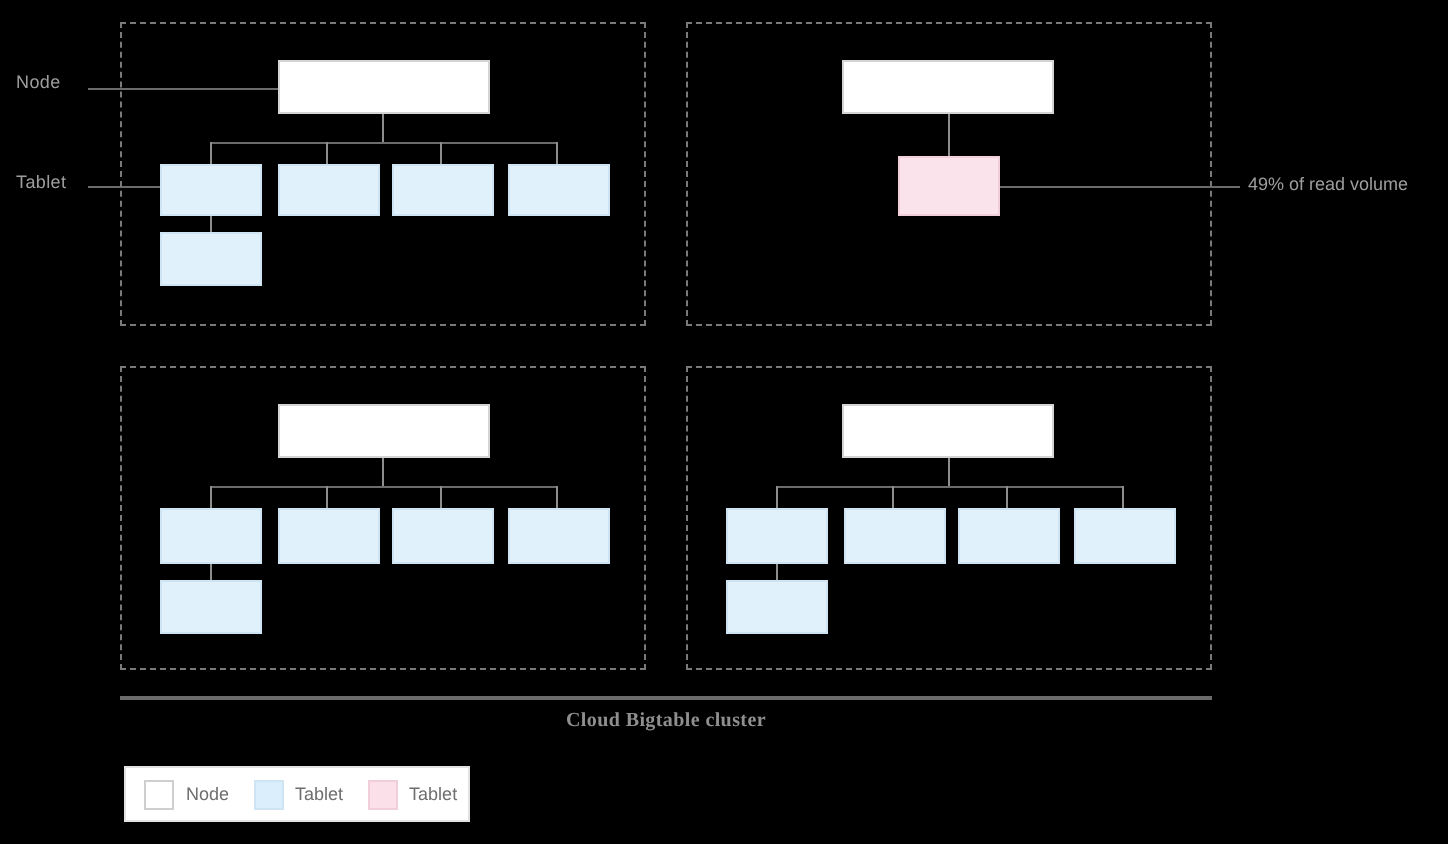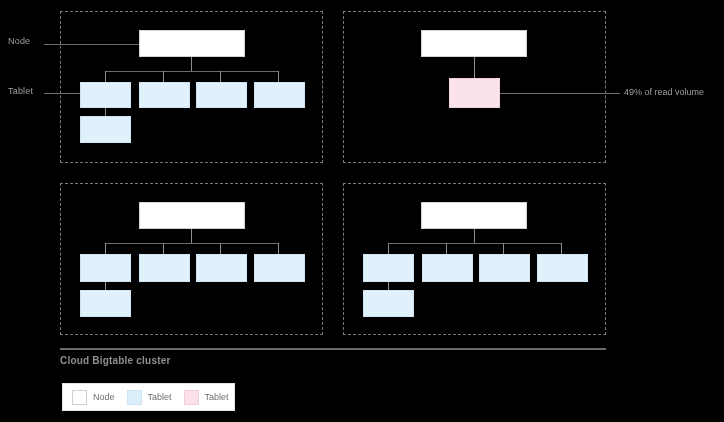--- a/index.html
+++ b/index.html
@@ -57,20 +57,22 @@
     background:#6b6b6b;
     height:2px;
   }
   .caption{
     position:absolute;
     color:#8f8f8f;
     font-size:10px;
     font-weight:bold;
     letter-spacing:.2px;
     white-space:nowrap;
+    text-align:center;
+    font-family:Liberation Serif, serif;
   }
 
   
   .legend{
     position:absolute;
     left:62px;top:383px;
     width:173px;height:28px;
     background:#ffffff;
     border:1px solid #e2e2e2;
     box-sizing:border-box;

